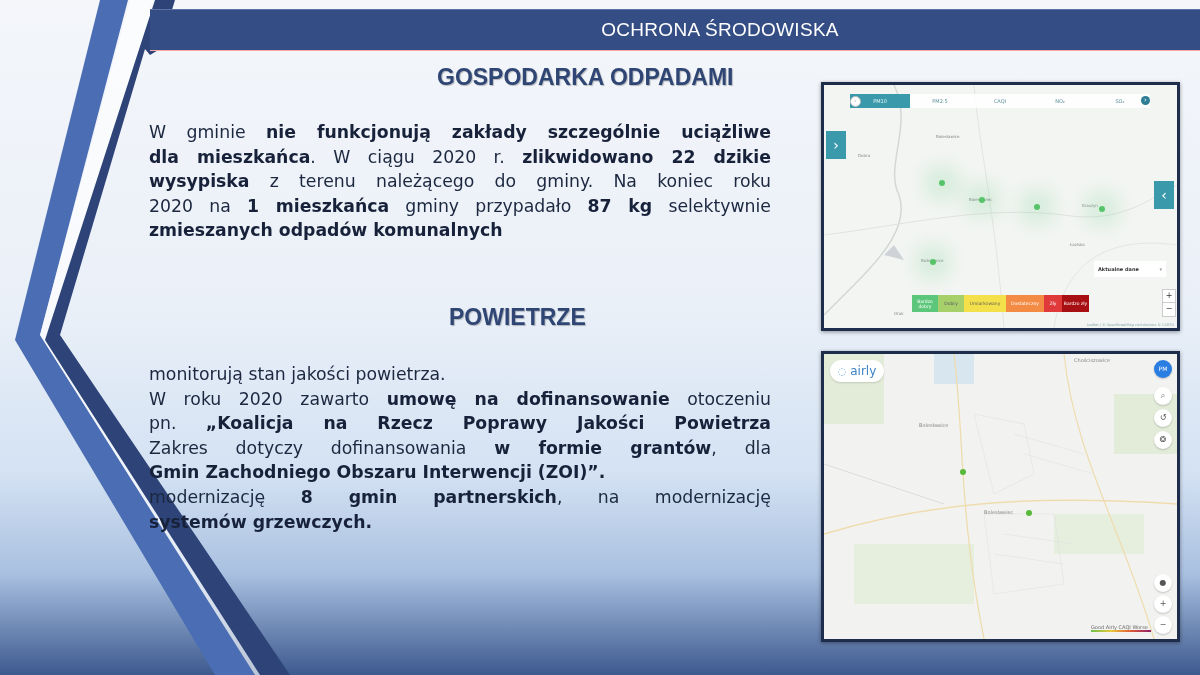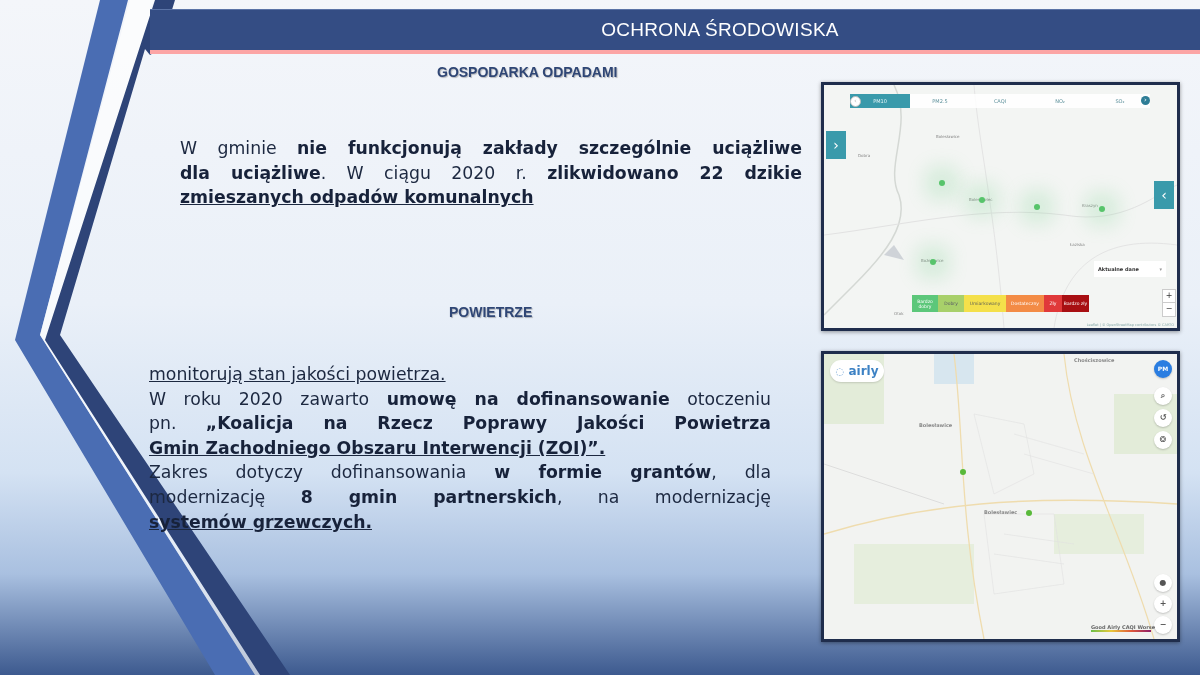--- a/index.html
+++ b/index.html
@@ -6,47 +6,47 @@
   body {
     width:1200px; height:675px; overflow:hidden; position:relative;
     font-family: "DejaVu Sans", sans-serif;
     background: linear-gradient(180deg, #f4f6fa 0%, #eaf0f8 45%, #d4e2f3 70%, #a9c0e0 85%, #3d5a8f 100%);
   }
   .slide { position:absolute; inset:0; }
   
   .deco { position:absolute; left:0; top:0; width:420px; height:675px; pointer-events:none; }
   .title-bar {
     position:absolute; left:150px; top:9px; width:1050px; height:40px;
-    background:#344d84; border-top:1px solid #5b73a6; border-bottom:4px solid #fca5a5;
+    background:#344d84; border-top:1px solid #5b73a6; border-bottom:1px solid #fca5a5;
     display:flex; align-items:center; justify-content:center;
   }
   .title-bar span {
     color:#fff; font-family:"Liberation Sans", sans-serif; font-size:19px; letter-spacing:0.3px;
     padding-left:90px;
   }
   .h-section {
     position:absolute; font-family:"Liberation Sans", sans-serif; font-weight:bold;
-    color:#2f4675; font-size:14px; text-shadow:1px 1px 1px rgba(0,0,0,0.25);
+    color:#2f4675; font-size:23px; text-shadow:1px 1px 1px rgba(0,0,0,0.25);
   }
   .para {
     position:absolute; left:149px; width:622px;
     font-family:"DejaVu Sans", sans-serif; font-size:17.3px; line-height:24.6px;
     color:#1c2840; text-align:justify;
   }
   .para b { font-weight:bold; color:#17223a; }
   .para .ln { display:block; text-align:justify; text-align-last:justify; }
-  .para .ln.last { text-align-last:left;text-decoration:underline; }
+  .para .ln.last { text-align-last:left; }
 
   
   .map {
     position:absolute; border:3px solid #1f2d4c; box-shadow:0 1px 4px rgba(0,0,0,0.4);
     overflow:hidden;
   }
   .map1 { left:821px; top:82px; width:353px; height:243px; background:#f3f5f3; }
-  .map2 { left:821px; top:351px; width:353px; height:285px; background:#f2f3f1;font-weight:bold; }
+  .map2 { left:821px; top:351px; width:353px; height:285px; background:#f2f3f1; }
 
   .tabs { position:absolute; left:26px; top:9px; width:300px; height:14px; display:flex; align-items:center; background:rgba(255,255,255,0.85);}
   .tab { flex:1; font-size:5px; color:#5b8f9a; text-align:center; height:14px; line-height:14px; }
   .tab.active { background:#3a9aab; color:#e8f7f9; }
   .tab-arrow { position:absolute; width:9px; height:9px; border-radius:50%; font-size:7px; line-height:9px; text-align:center; color:#fff;}
   .side-btn { position:absolute; width:20px; height:28px; background:#3a9aab; color:#fff; font-size:14px; line-height:28px; text-align:center; }
   .dot { position:absolute; width:6px; height:6px; border-radius:50%; background:#57c46b; box-shadow:0 0 18px 14px rgba(120,210,140,0.22); }
   .place { position:absolute; font-size:4px; color:#888; }
   .legend { position:absolute; left:88px; top:210px; display:flex; height:17px; }
   .legend div { font-size:4.5px; color:#fff; display:flex; align-items:center; justify-content:center; text-align:center; line-height:5px; }
@@ -70,33 +70,35 @@
     <polygon points="130,0 155,0 150,9 155,49 140,49 52,335 265,675 255,675 40,335" fill="#ffffff" opacity="0.65"></polygon>
     <polygon points="155,0 175,0 160,49 145,49 60,335 290,675 260,675 45,340" fill="#2e4478"></polygon>
     <polygon points="145,49 160,49 150,55" fill="#2e4478"></polygon>
   </svg>
 
   <div class="title-bar">
     <span>OCHRONA ŚRODOWISKA</span>
   </div>
 
   <div class="h-section" style="left:437px; top:64px;">GOSPODARKA ODPADAMI</div>
-  <div class="para" id="waste-para" style="top:136px;margin-left:31px;">
+  <div class="para" id="waste-para" style="top:120px;">
       <span class="ln"><span>W gminie </span><b>nie funkcjonują zakłady szczególnie uciążliwe</b></span>
-      <span class="ln"><b>dla uciążliwe</b><span>. W ciągu 2020 r. </span><b>zlikwidowano 22 dzikie</b></span>
+      <span class="ln"><b>dla mieszkańca</b><span>. W ciągu 2020 r. </span><b>zlikwidowano 22 dzikie</b></span>
+      <span class="ln"><b>wysypiska</b><span> z terenu należącego do gminy. Na koniec roku</span></span>
+      <span class="ln"><span>2020 na </span><b>1 mieszkańca</b><span> gminy przypadało </span><b>87 kg</b><span> selektywnie</span></span>
       <span class="ln last"><b>zmieszanych odpadów komunalnych</b></span>
     </div>
 
   <div class="h-section" style="left:449px; top:304px;">POWIETRZE</div>
   <div class="para" id="air-para" style="top:362px;">
       <span class="ln last"><span>monitorują stan jakości powietrza.</span></span>
       <span class="ln"><span>W roku 2020 zawarto </span><b>umowę na dofinansowanie</b><span> otoczeniu</span></span>
       <span class="ln"><span>pn. </span><b>„Koalicja na Rzecz Poprawy Jakości Powietrza</b></span>
+      <span class="ln"><span>Zakres dotyczy dofinansowania </span><b>w formie grantów</b><span>, dla</span></span>
       <span class="ln last"><b>Gmin Zachodniego Obszaru Interwencji (ZOI)”.</b></span>
-      <span class="ln"><span>Zakres dotyczy dofinansowania </span><b>w formie grantów</b><span>, dla</span></span>
       <span class="ln"><span>modernizację </span><b>8 gmin partnerskich</b><span>, na modernizację</span></span>
       <span class="ln last"><b>systemów grzewczych.</b></span>
     </div>
 
   <div class="map map1">
     <svg style="position:absolute;inset:0" width="353" height="243">
       <path d="M70 0 C90 40 60 80 75 110 C85 140 60 170 30 200 L0 230" stroke="#d4d8d4" stroke-width="1.5" fill="none"></path>
       <path d="M0 150 C80 140 160 120 240 130 C300 140 330 110 353 100" stroke="#e2e2e2" stroke-width="1" fill="none"></path>
       <path d="M150 0 C155 60 170 120 180 243" stroke="#e4e4e4" stroke-width="1" fill="none"></path>
       <path d="M230 243 C240 180 280 150 353 160" stroke="#e4e4e4" stroke-width="1" fill="none"></path>

